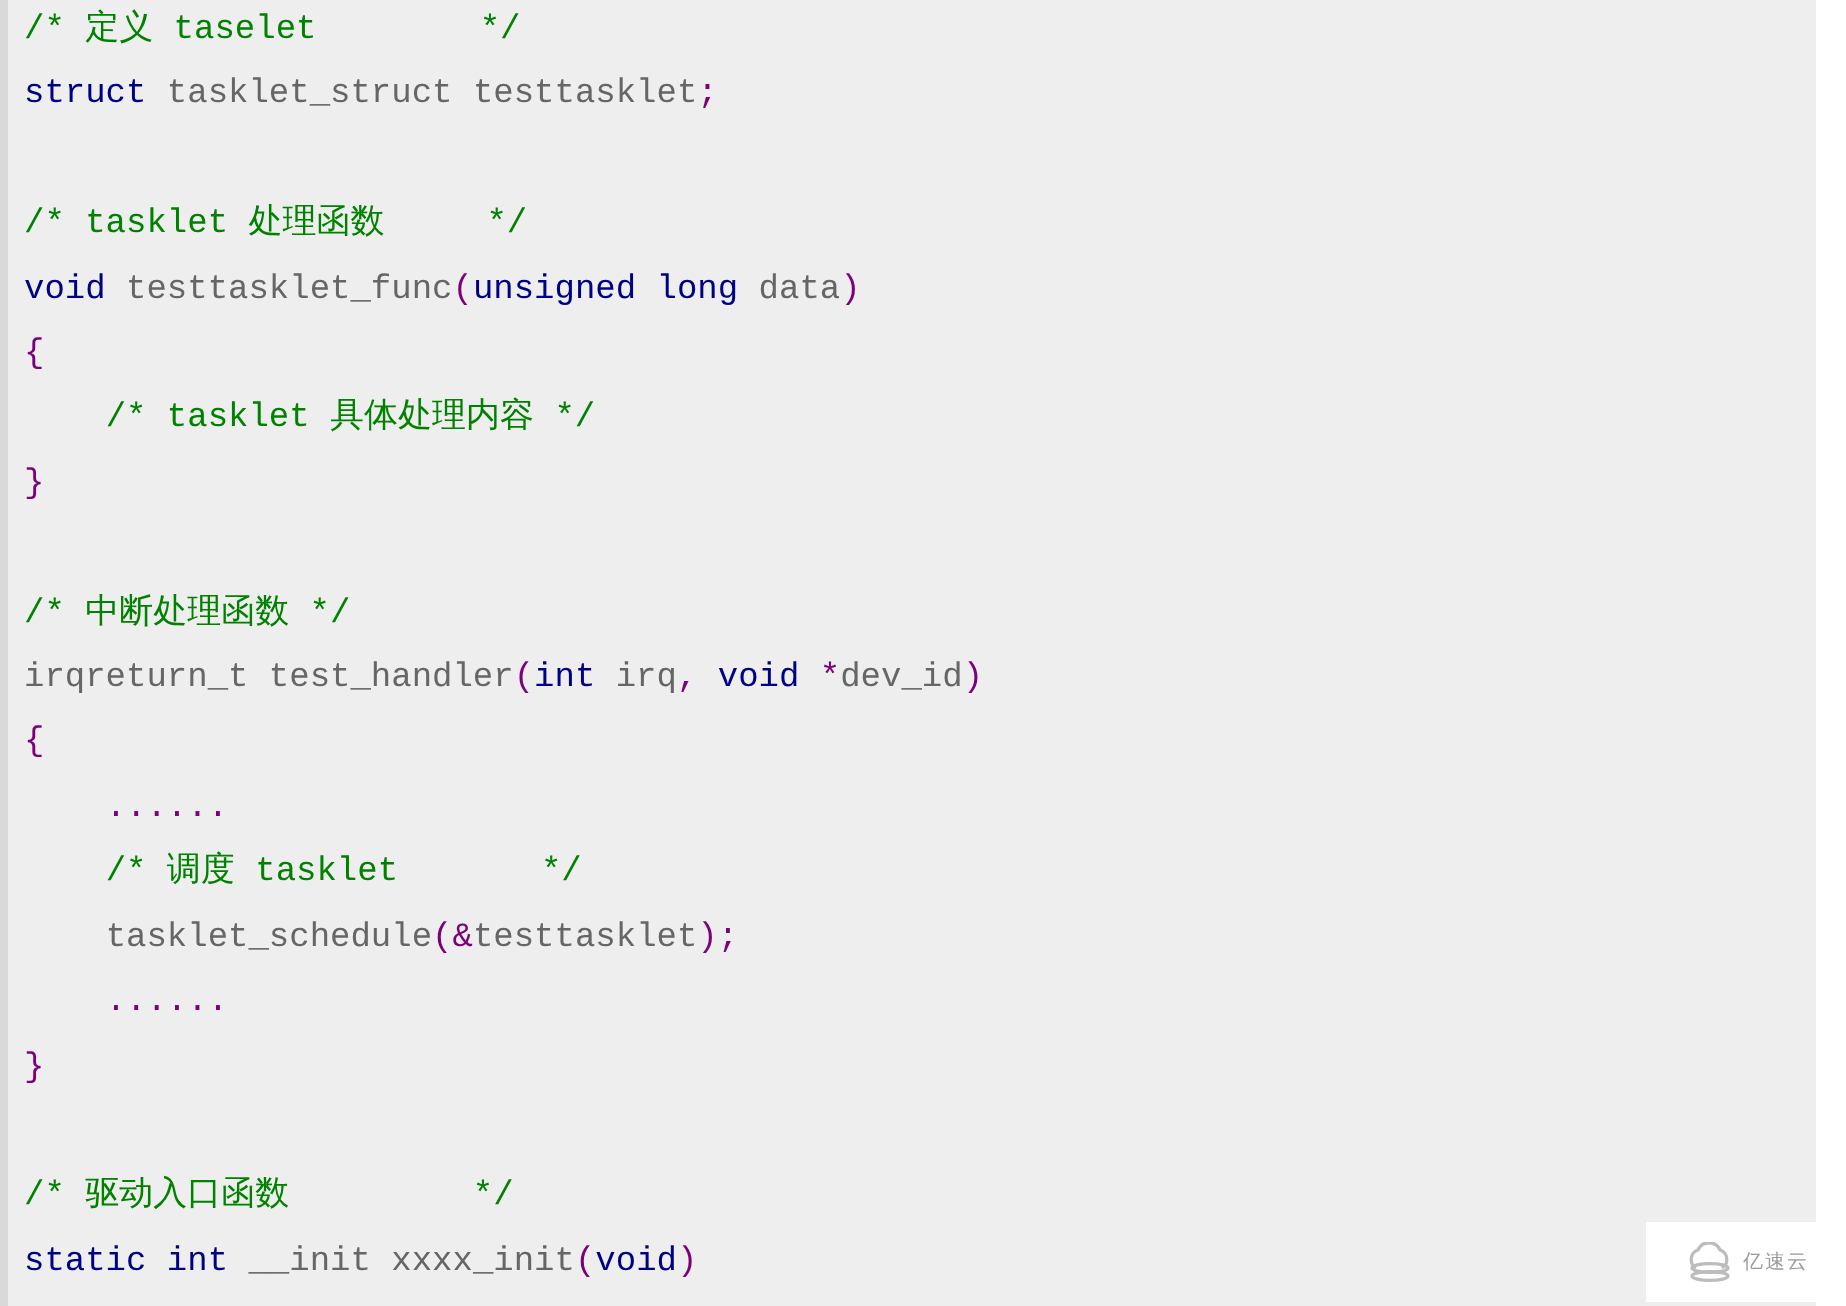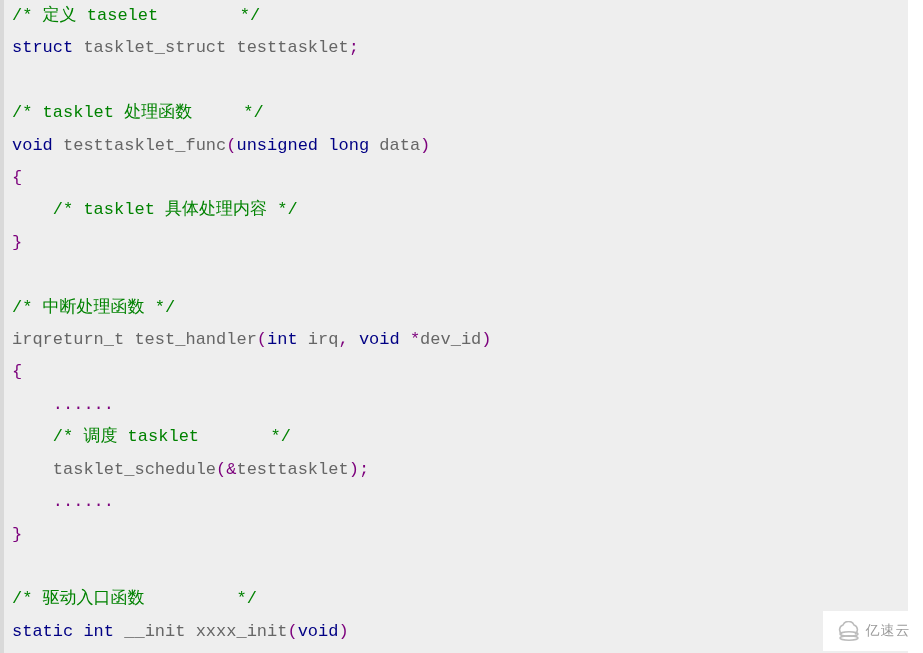--- a/index.html
+++ b/index.html
@@ -33,21 +33,21 @@
     height: 40px;
     width: 100px;
     display: flex;
     align-items: center;
     justify-content: center;
     gap: 4px;
   }
   .watermark svg { flex: none; }
   .watermark-text {
     font-family: "Microsoft YaHei", sans-serif;
-    font-size: 14px;
+    font-size: 10px;
     color: #9b9b9b;
     letter-spacing: 1px;
   }
 </style>
 </head>
 <body>
 
 <div class="code-area"><span class="c">/* 定义 taselet</span><span class="c">        */</span>
 <span class="kw">struct</span><span> tasklet_struct testtasklet</span><span class="pn">;</span>
 

